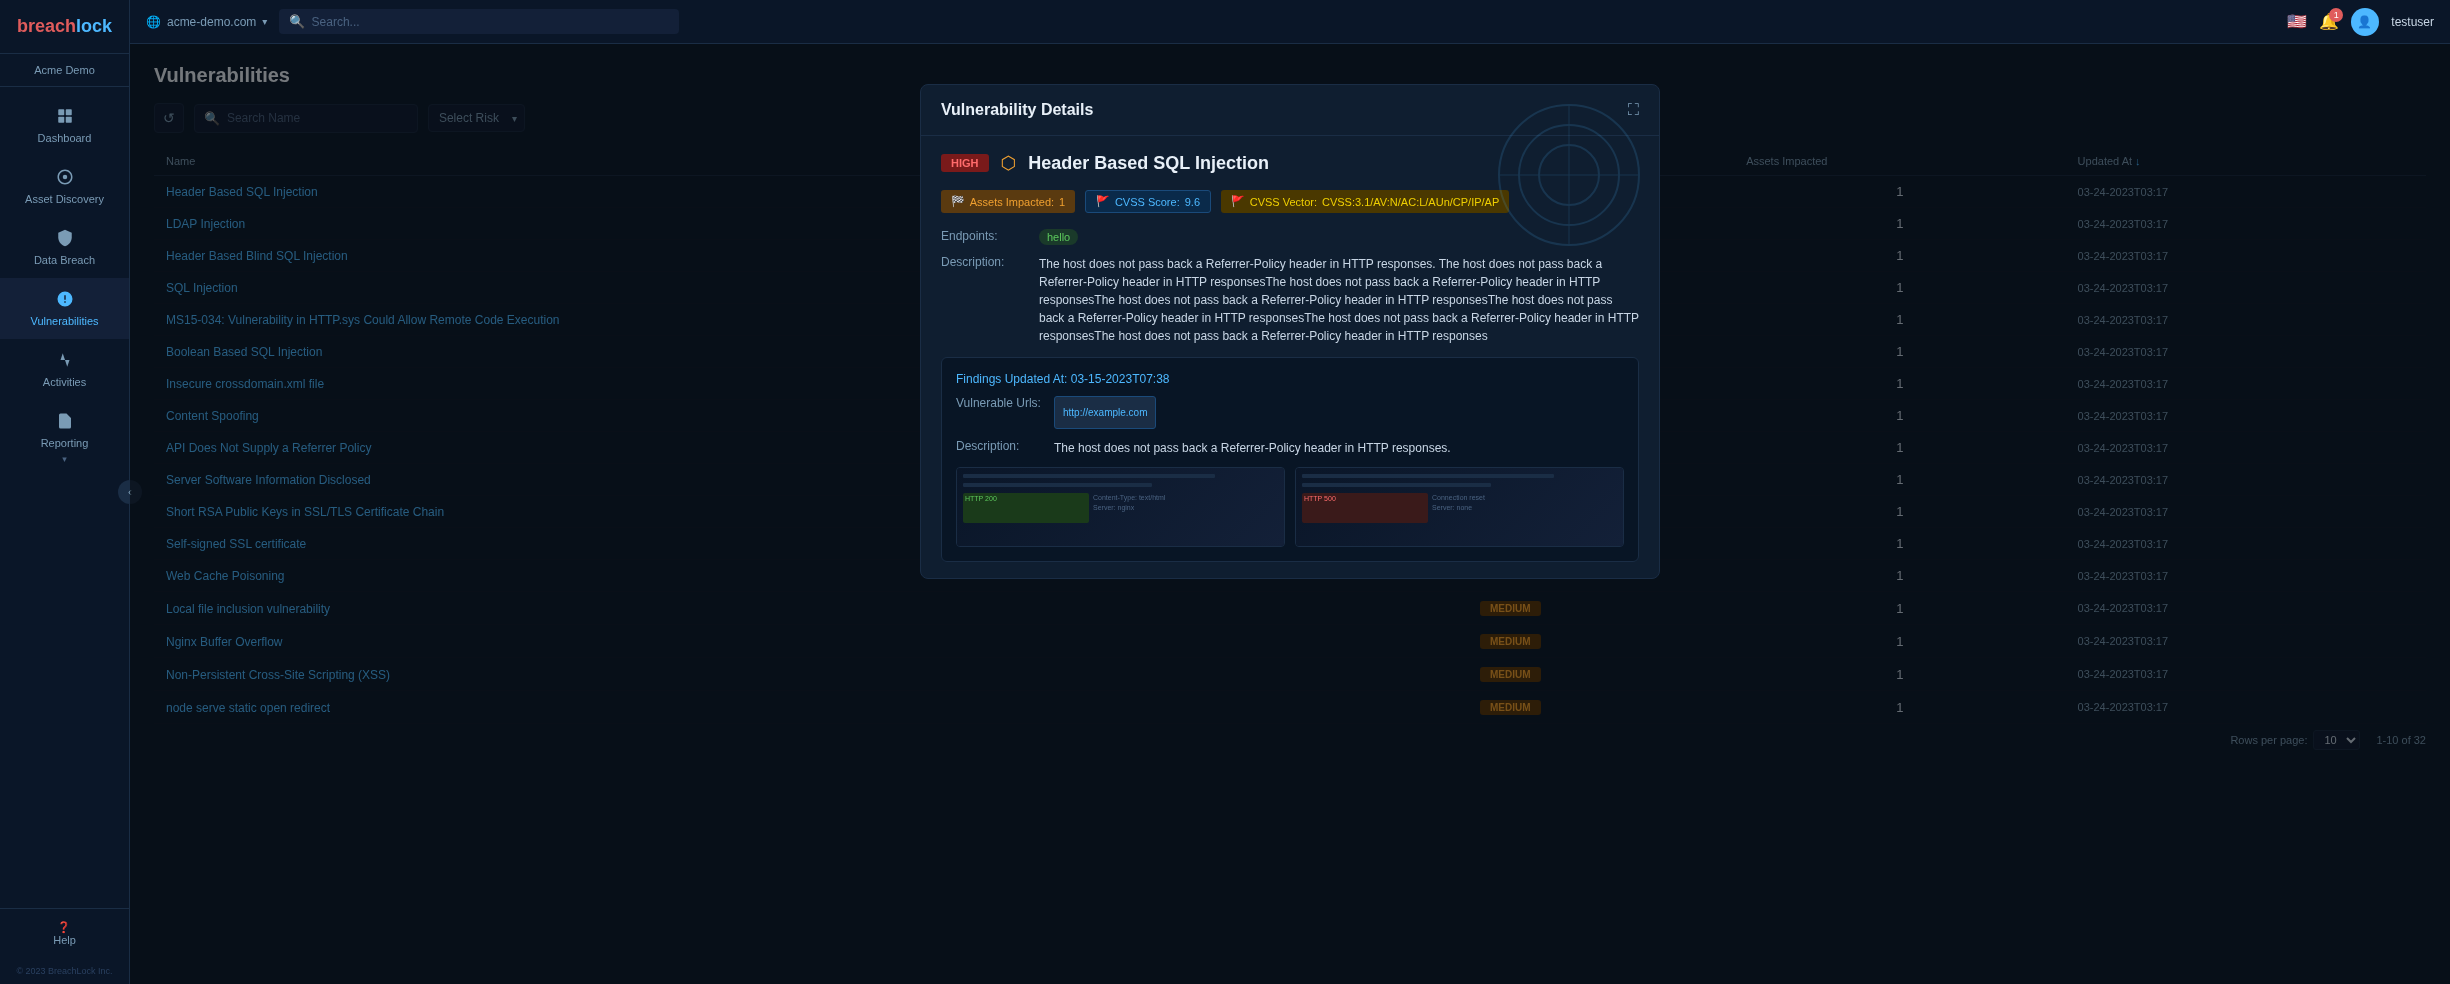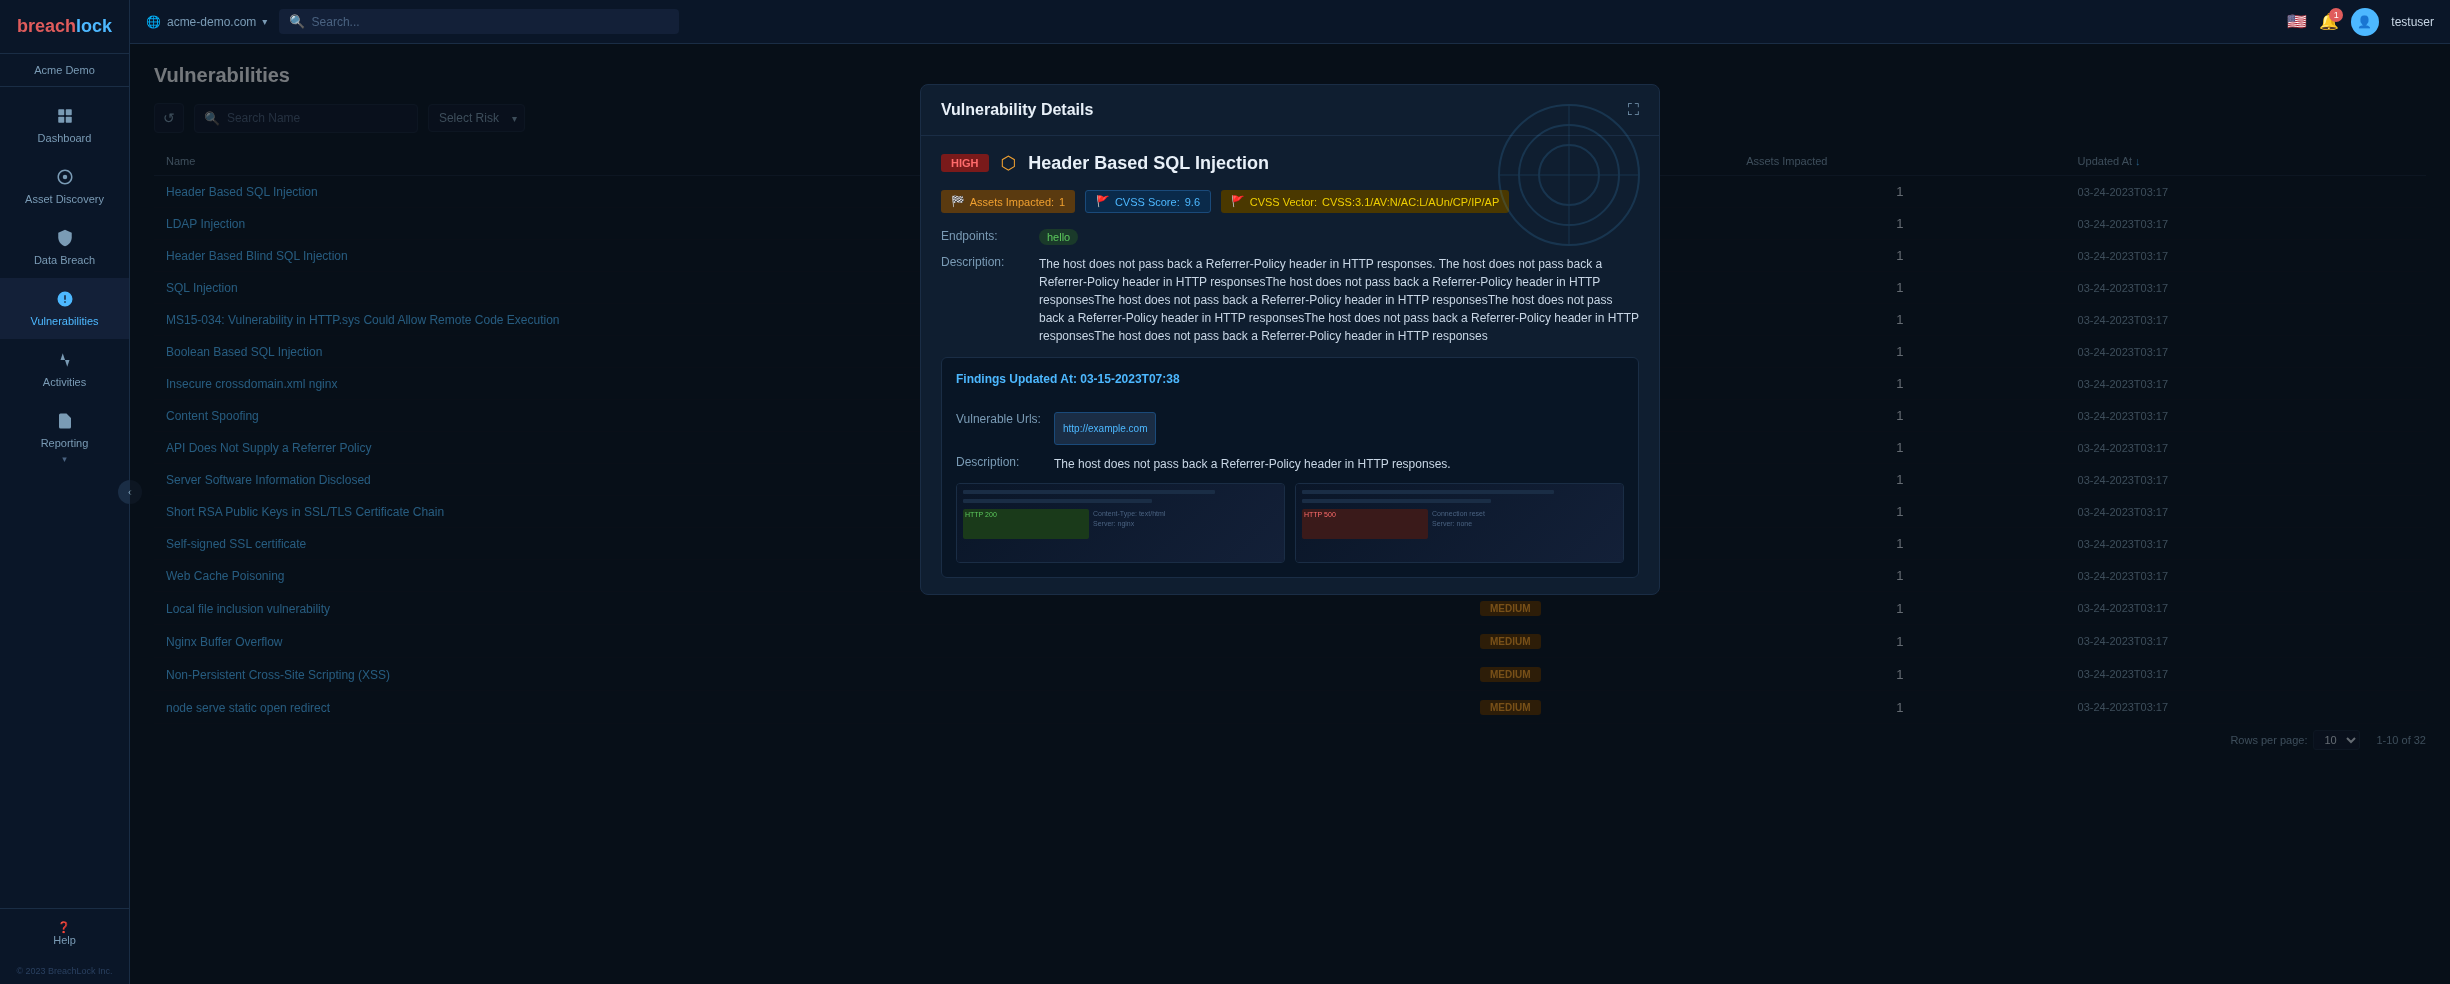--- a/index.html
+++ b/index.html
@@ -433,22 +433,21 @@
     .findings-section {
       background: #081525;
       border: 1px solid #1a2d45;
       border-radius: 6px;
       padding: 14px;
       margin-top: 12px;
     }
     .findings-title {
       font-size: 12px;
       color: #7a9bb5;
-      margin-bottom: 26px;
-      font-weight: bold;
+      margin-bottom: 10px;
     }
     .findings-title span {
       color: #4db8ff;
     }
     .screenshots-row {
       display: flex;
       gap: 10px;
     }
     .screenshot-box {
       flex: 1;
@@ -655,21 +654,21 @@
             <td class="assets-col">1</td>
             <td class="updated-col">03-24-2023T03:17</td>
           </tr>
           <tr>
             <td><a href="#" class="vuln-link">Boolean Based SQL Injection</a></td>
             <td></td>
             <td class="assets-col">1</td>
             <td class="updated-col">03-24-2023T03:17</td>
           </tr>
           <tr>
-            <td><a href="#" class="vuln-link">Insecure crossdomain.xml nginx</a></td>
+            <td><a href="#" class="vuln-link">Insecure crossdomain.xml file</a></td>
             <td></td>
             <td class="assets-col">1</td>
             <td class="updated-col">03-24-2023T03:17</td>
           </tr>
           <tr>
             <td><a href="#" class="vuln-link">Content Spoofing</a></td>
             <td></td>
             <td class="assets-col">1</td>
             <td class="updated-col">03-24-2023T03:17</td>
           </tr>

